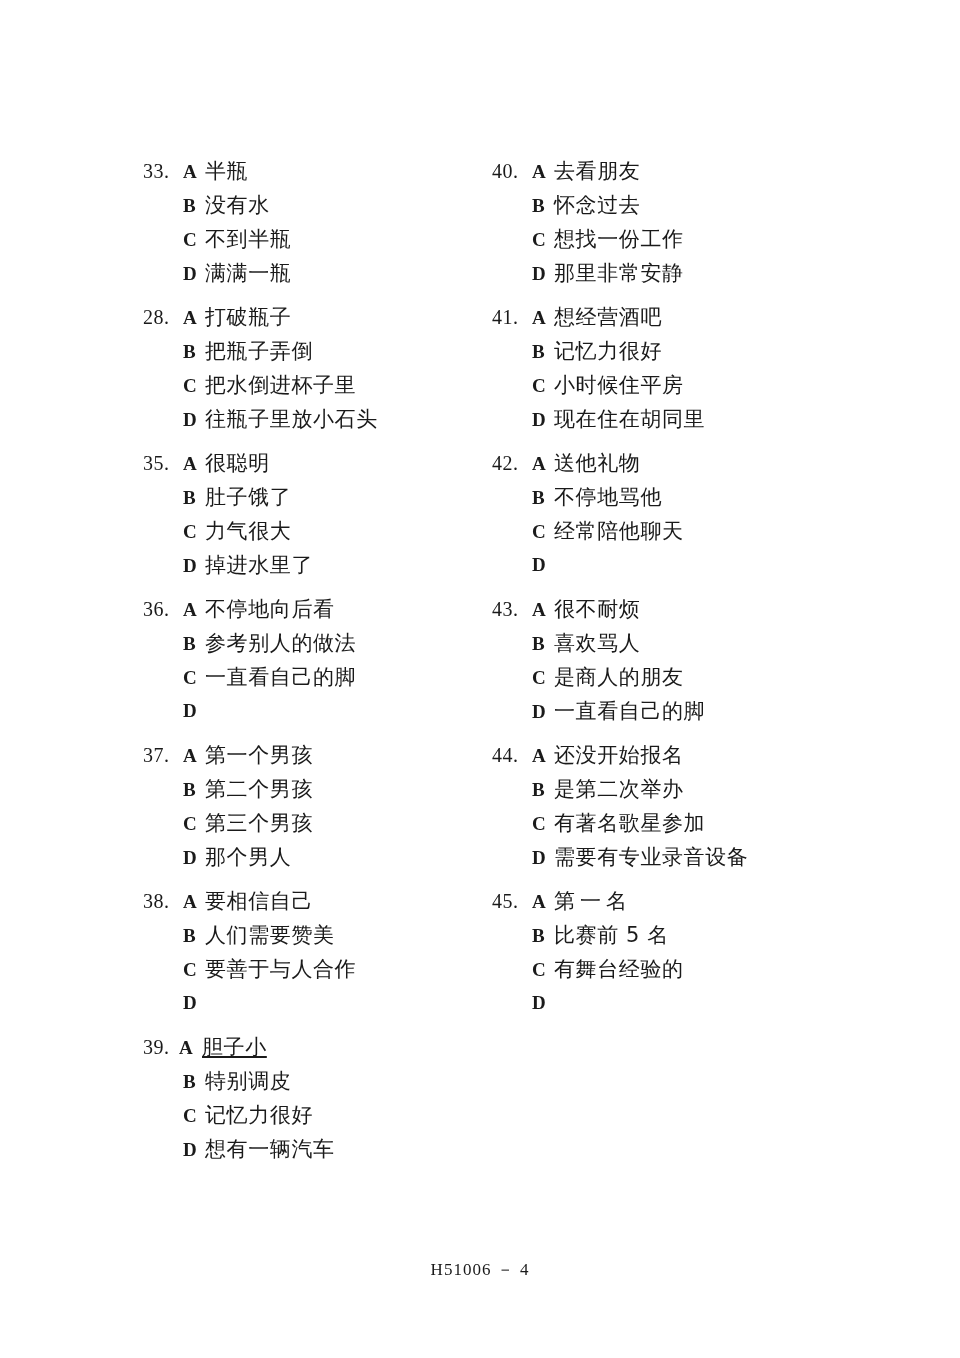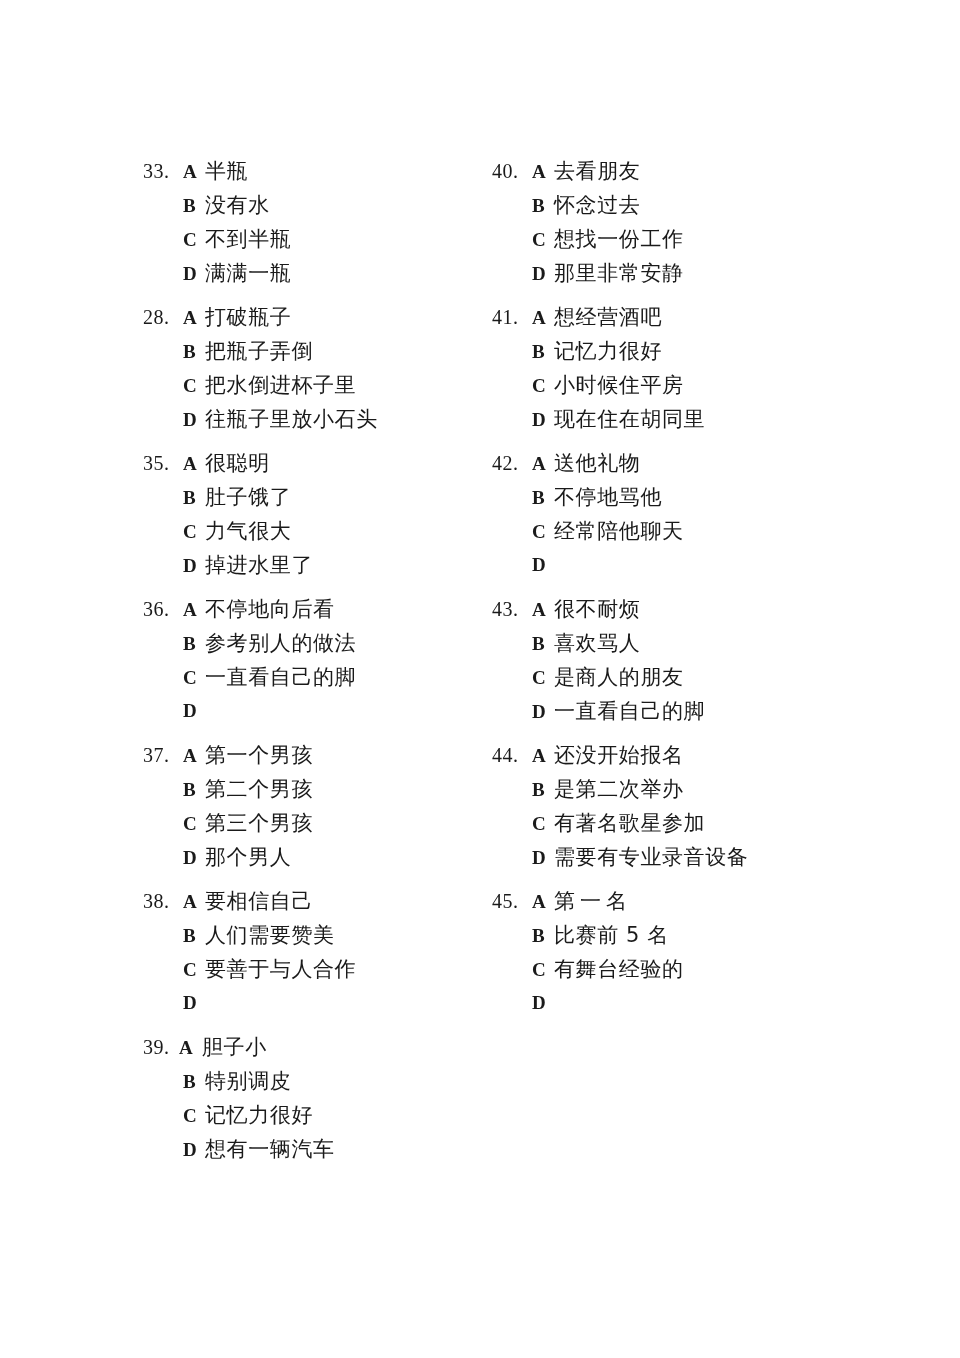--- a/index.html
+++ b/index.html
@@ -78,20 +78,21 @@
   }
 
   
   .option-row.tight-letter .opt-letter {
     position: relative;
     left: -4px;
   }
   .option-row.tight-letter .opt-text {
     position: relative;
     left: -3px;
+    text-decoration: underline;
   }
 
   .opt-text.spaced {
     letter-spacing: 5px;
   }
 
   .footer {
     position: absolute;
     left: 0;
     top: 1258px;
@@ -389,14 +390,15 @@
             <span class="opt-text">有舞台经验的</span>
           </div>
           <div class="option-row">
             <span class="q-number"></span>
             <span class="opt-letter">D</span>
           </div>
         </div>
       </div>
   </div>
 
+  <div class="footer">H51006 － 4</div>
 
 </div>
 
 </body></html>

